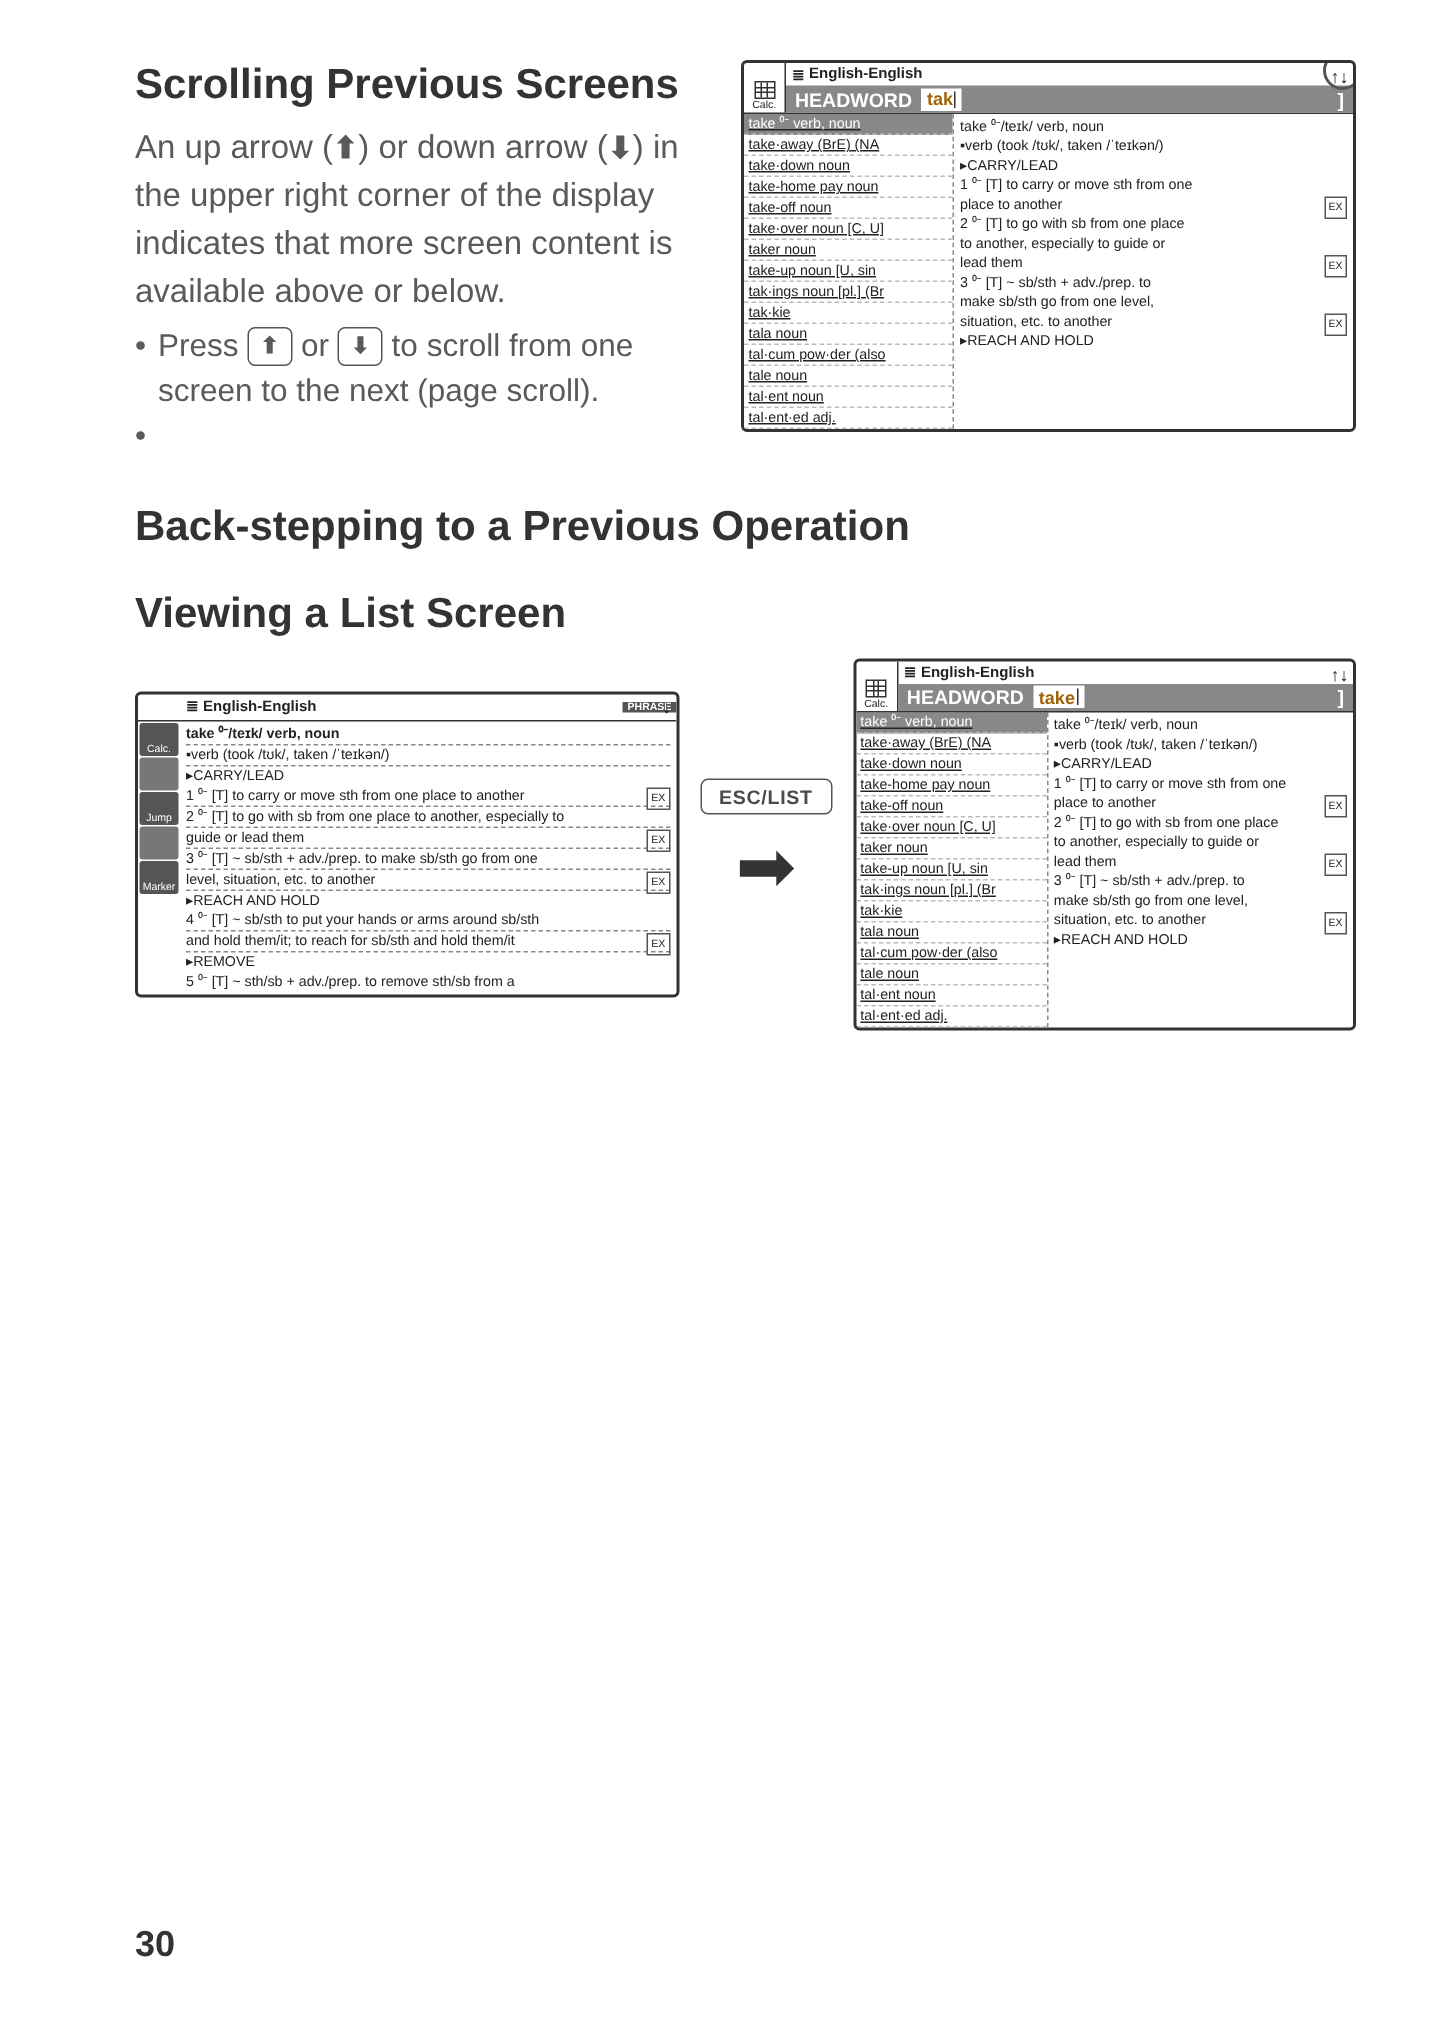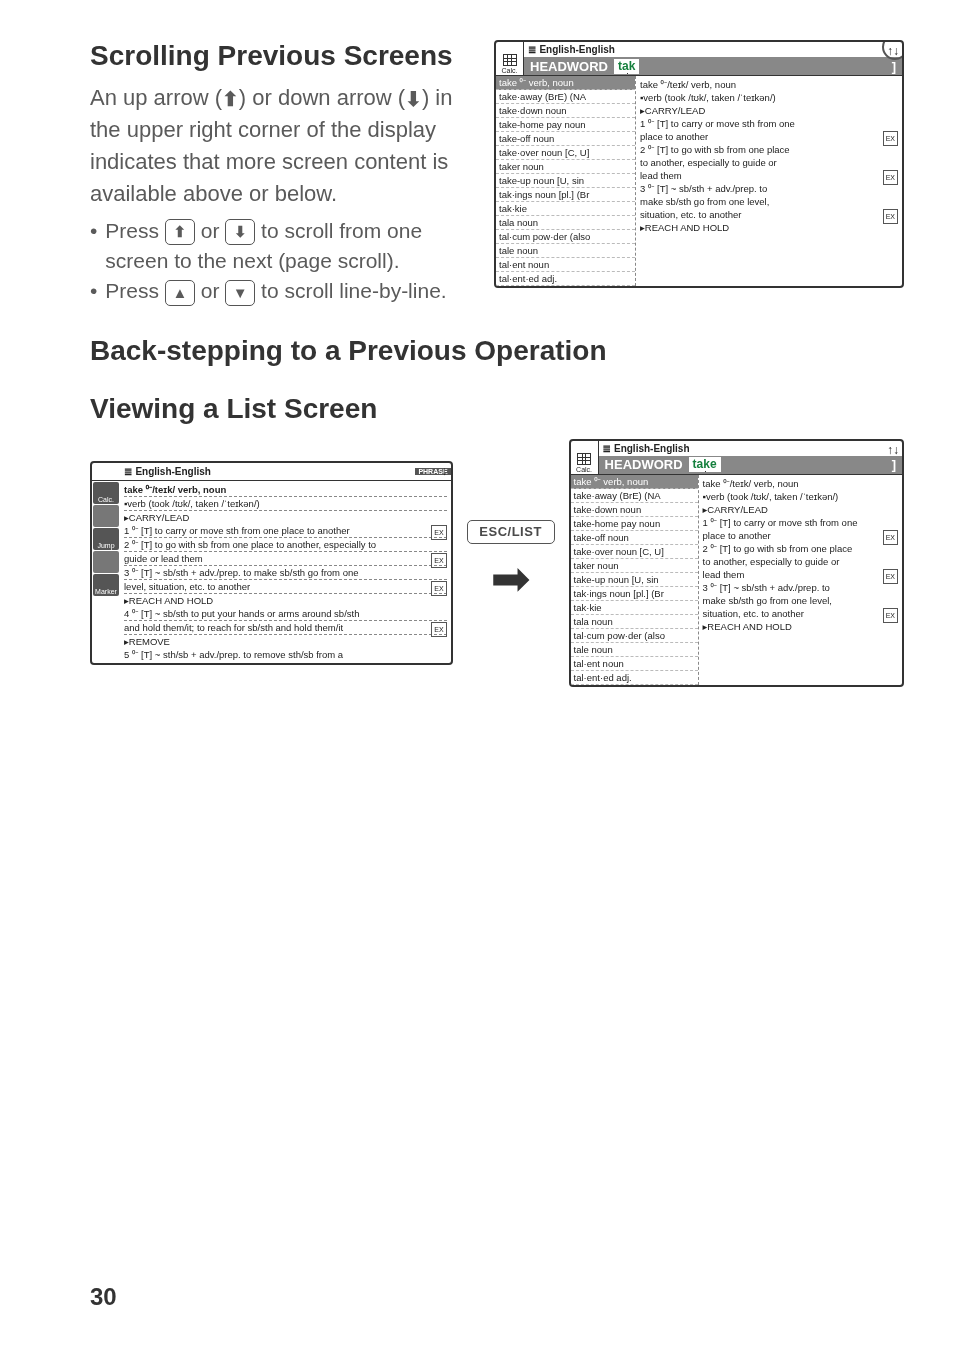--- a/index.html
+++ b/index.html
@@ -115,46 +115,46 @@
     background: #888;
     color: #fff;
     display: flex;
     align-items: center;
     padding-left: 6px;
     font-weight: bold;
     font-size: 13px;
   }
   .ds-headword-input {
     background: #fff;
-    color: #15803d;
+    color: #a16207;
     padding: 0 4px;
     margin-left: 6px;
     font-size: 12px;
     height: 15px;
     display: inline-flex;
     align-items: center;
-    flex-direction: column;
   }
   .ds-corner-indicator {
     position: absolute;
     right: 3px; top: 2px;
     font-size: 12px;
   }
   .ds-corner-circle {
     position: absolute;
     right: -6px; top: -8px;
     width: 26px; height: 26px;
     border: 2px solid #555;
     border-radius: 50%;
   }
   .ds-body { display: flex; }
   .ds-leftcol {
     width: 140px;
     border-right: 1px dashed #888;
     font-size: 9.5px;
+    text-decoration: underline;
   }
   .ds-leftcol .li-row {
     padding: 0 3px;
     border-bottom: 1px dashed #bbb;
     white-space: nowrap;
     overflow: hidden;
     line-height: 13px;
   }
   .ds-leftcol .li-row.sel { background: #888; color: #fff; }
   .ds-rightcol {
@@ -252,27 +252,20 @@
         <span>
           <span>Press </span>
           <span class="keycap">⬆</span>
           <span> or </span>
           <span class="keycap">⬇</span>
           <span> to scroll from one screen to the next (page scroll).</span>
         </span>
       </div>
       <div class="bullet-row">
         <span class="bullet-dot">•</span>
-        <span>
-          <span>Press </span>
-          <span class="keycap">▲</span>
-          <span> or </span>
-          <span class="keycap">▼</span>
-          <span> to scroll line-by-line.</span>
-        </span>
       </div>
     </div>
   </div>
 
   <div class="device-screen device-screen-sm">
     <div class="ds-topbar">
       <div class="ds-calcicon">
         <div class="ds-calcicon-grid"></div>
         <span>Calc.</span>
       </div>

